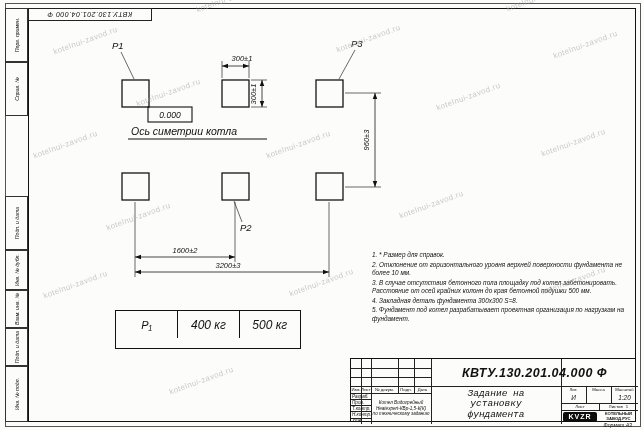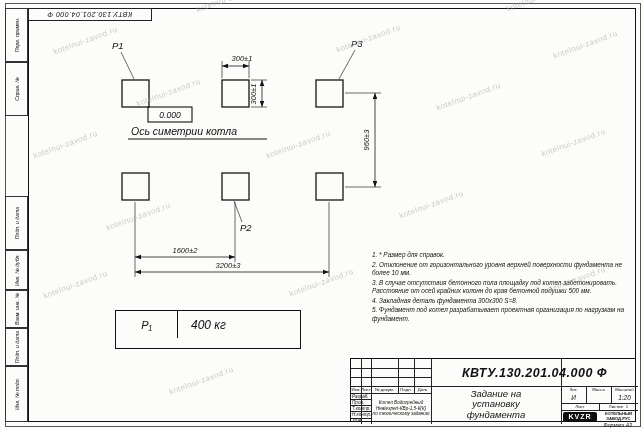--- a/index.html
+++ b/index.html
@@ -36,21 +36,21 @@
   .lt-cell:nth-child(3n+1){border-left:none}
   .lt-cell:nth-child(-n+3){border-top:none}
   .lt-h{font-size:11px}.lt-v{font-size:12px}
 
   
   .tb{position:absolute;left:350px;top:358px;right:8px;bottom:8px;border:1.5px solid #111;box-sizing:content-box;}
   .tbl{position:absolute;background:#222;}
   .tb .cell{position:absolute;display:flex;align-items:center;justify-content:center;text-align:center;}
   .docnum{left:80px;top:0;width:207px;height:27px;font-size:12.5px;font-weight:bold;font-style:italic;letter-spacing:.5px;}
   .task{left:80px;top:27px;width:130px;height:37px;}
-  .task span{display:block;width:72px;font-size:9.5px;font-style:italic;line-height:1.12;}
+  .task span{display:block;width:72px;font-size:9.5px;font-style:italic;line-height:1.12;font-family:Liberation Mono, monospace;}
   .small{font-size:4.3px;}
   .rowlab{position:absolute;left:1px;width:19px;height:6px;font-size:4.6px;font-style:italic;display:flex;align-items:center;}
   .product{position:absolute;left:20px;top:35px;width:60px;height:29px;display:flex;flex-direction:column;
            align-items:center;justify-content:center;font-size:4.6px;font-style:italic;line-height:1.25;text-align:center;}
   .logo{position:absolute;left:212px;top:52.5px;width:34px;height:10.5px;background:#0d0d0d;border-radius:2px;
         color:#fff;display:flex;align-items:center;justify-content:center;font-weight:bold;font-size:7px;letter-spacing:1px;}
   .company{position:absolute;left:249px;top:52px;width:37px;height:12px;display:flex;align-items:center;justify-content:center;
            text-align:center;font-size:4.2px;font-weight:bold;line-height:1.15;}
   .fmt{position:absolute;right:12px;top:422px;font-size:5.2px;font-style:italic;}
 
@@ -166,20 +166,21 @@
     <p>1. * Размер для справок.</p>
     <p>2. Отклонение от горизонтального уровня верхней поверхности фундамента не более 10 мм.</p>
     <p>3. В случае отсутствия бетонного пола площадку под котел забетонировать. Расстояние от осей крайних колонн до края бетонной подушки 500 мм.</p>
     <p>4. Закладная деталь фундамента  300х300 S=8.</p>
     <p>5. Фундамент под котел разрабатывает проектная организация по нагрузкам на фундамент.</p>
   </div>
 
   <div class="ltable">
     <div class="lt-cell lt-h">Р₁</div>
     <div class="lt-cell lt-v">400 кг</div>
+    <div class="lt-cell lt-v">500 кг</div>
   </div>
 
   <div class="tb">
 
     <div class="tbl" style="left:80px;top:0;width:1px;height:65px"></div>
     <div class="tbl" style="left:210px;top:0;width:1px;height:65px"></div>
     <div class="tbl" style="left:0;top:27px;width:287px;height:1px"></div>
 
     <div class="tbl" style="left:0;top:9px;width:80px;height:1px"></div>
     <div class="tbl" style="left:0;top:18px;width:80px;height:1px"></div>

